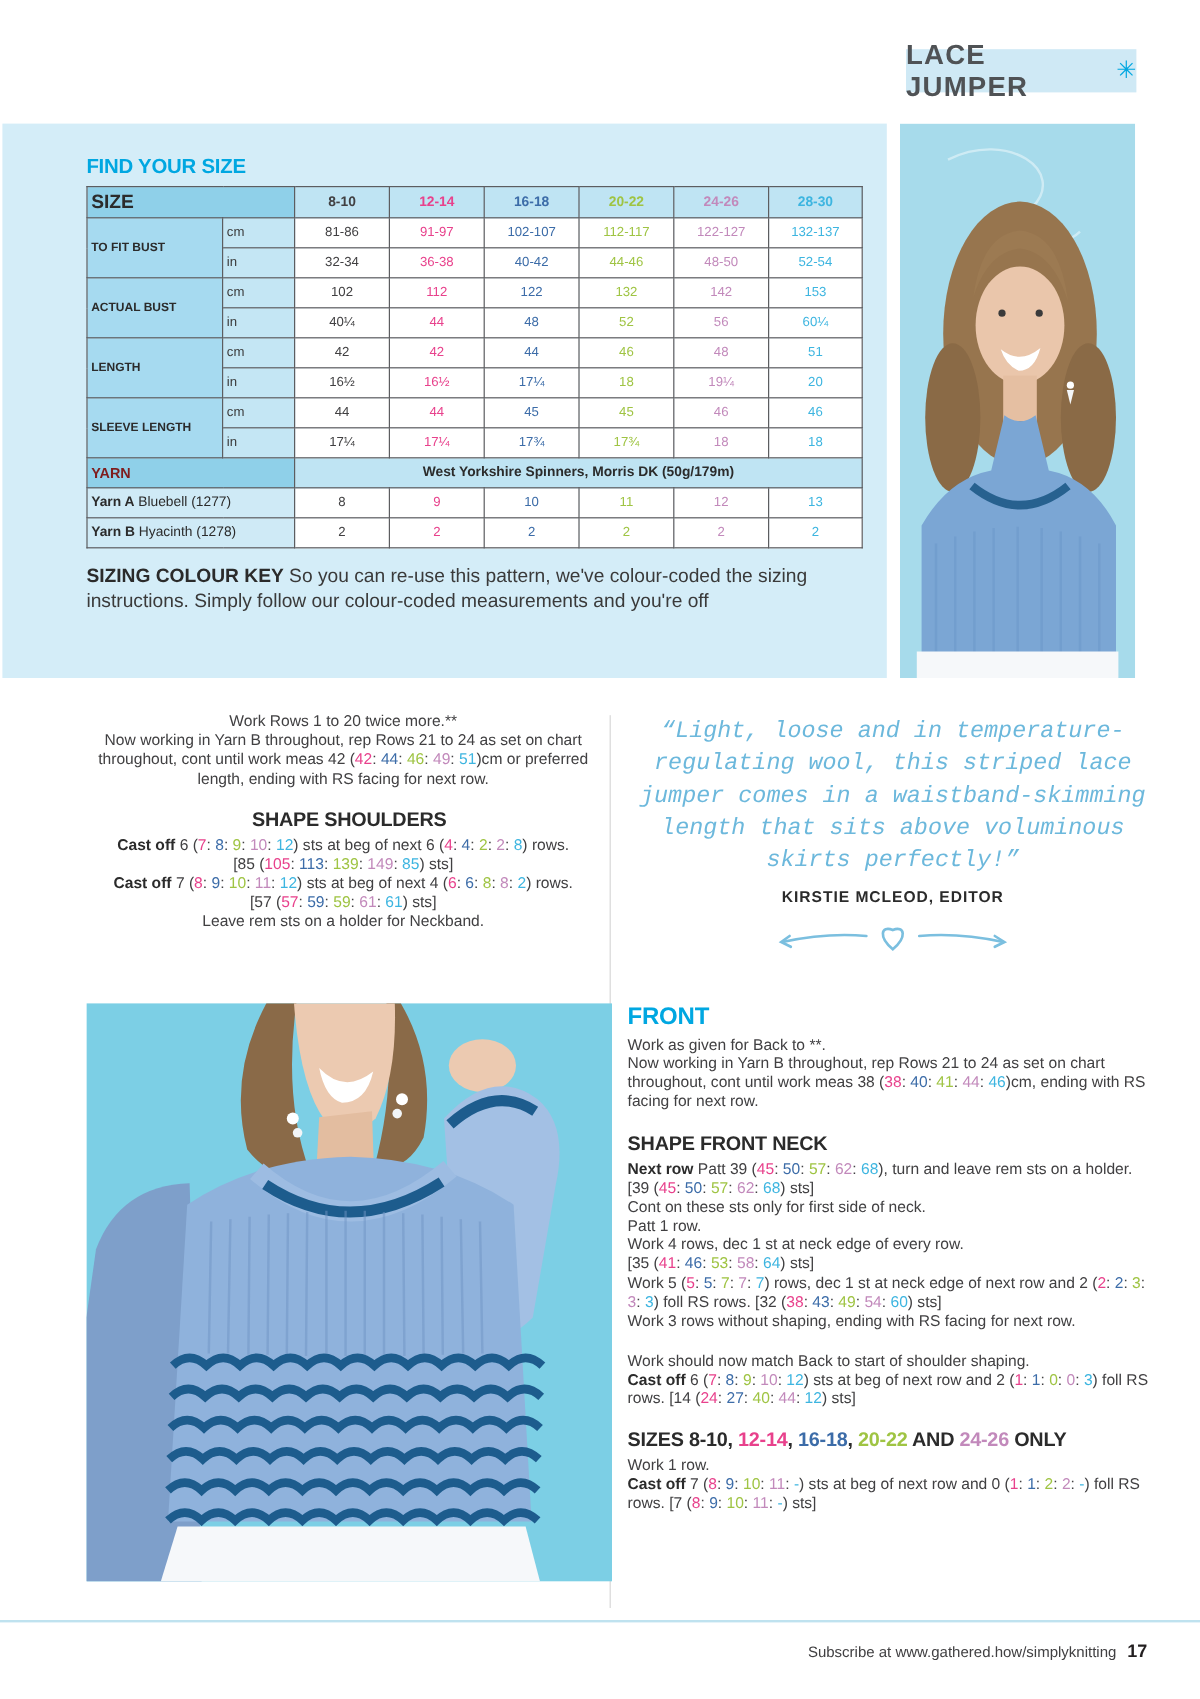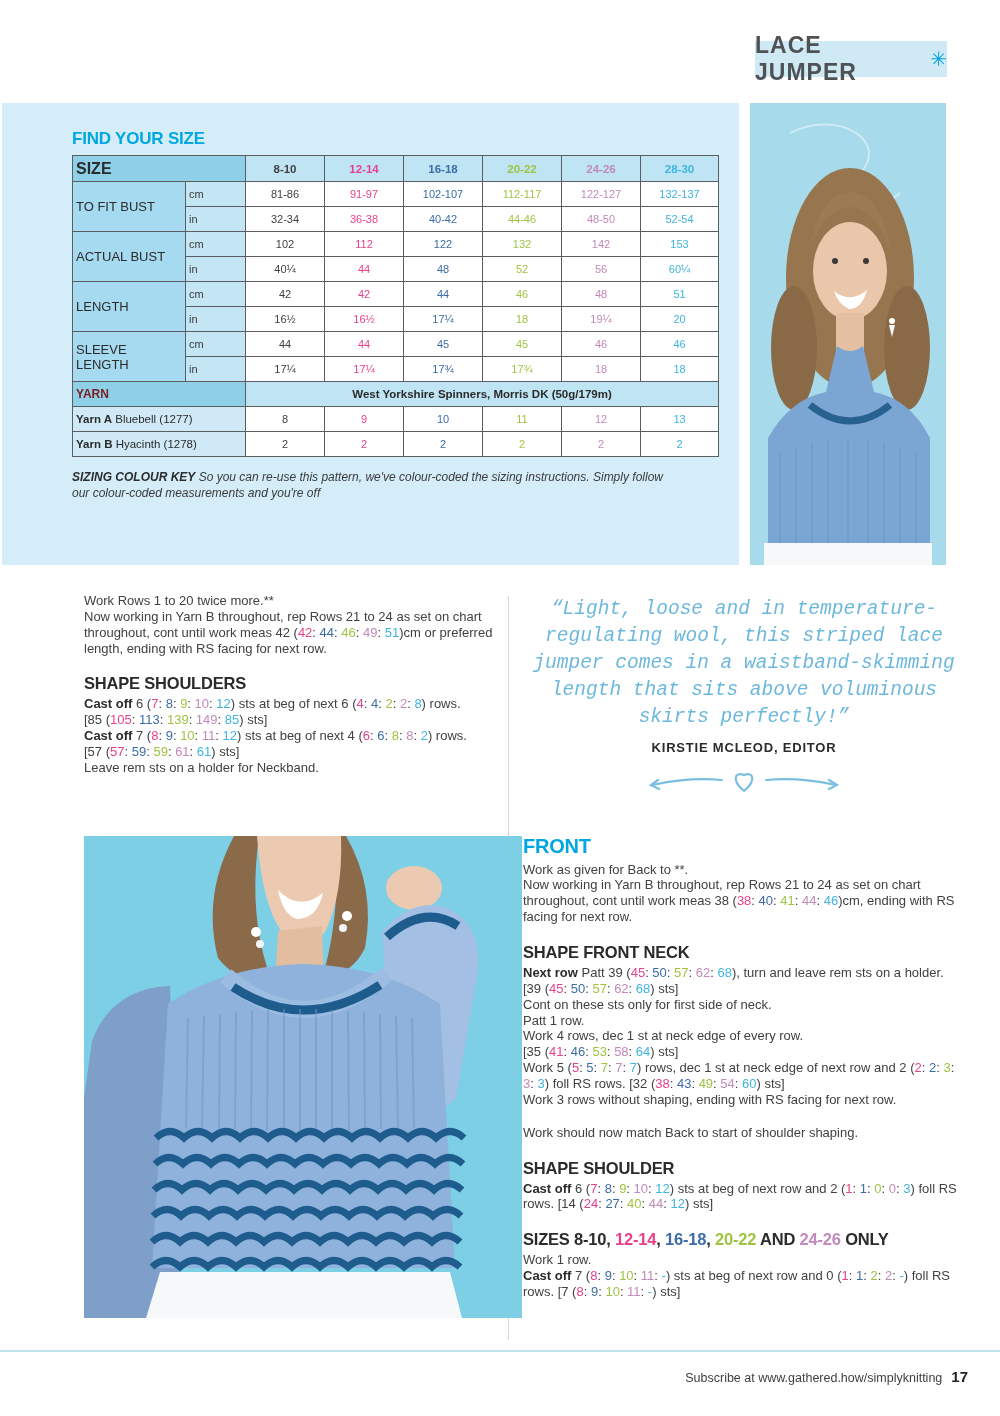--- a/index.html
+++ b/index.html
@@ -18,57 +18,57 @@
 
   
   .blue-panel{position:absolute;left:2px;top:103px;width:737px;height:462px;
     background:#d4edf8;box-sizing:border-box;padding:26px 0 0 70px;}
   .find-size{font-size:17px;font-weight:800;color:var(--accent);letter-spacing:-0.2px;margin-bottom:6px;}
   table.size-table{border-collapse:collapse;table-layout:fixed;width:646px;font-size:11px;}
   .size-table td{border:1px solid #5c5d60;height:25px;padding:0 3px;box-sizing:border-box;}
   .size-table .hdr td{height:26px;}
   .size-label-cell{background:#8fd0e9;font-weight:800;font-size:16px;color:#2b2b2b;padding-left:8px;}
   .colhdr{background:#bfe4f3;text-align:center;font-weight:800;font-size:11.5px;}
-  .rowlabel{background:#a6daf0;font-weight:400;font-size:13px;color:#2b2b2b;padding-left:8px;}
+  .rowlabel{background:#a6daf0;font-weight:700;font-size:10px;color:#2b2b2b;padding-left:8px;}
   .unit{background:#c4e6f4;font-size:11px;color:#3a3a3a;padding-left:10px;}
   .val{background:#fff;text-align:center;}
   .yarn-label{background:#8fd0e9;font-weight:800;font-size:12px;color:#7f1d1d;padding-left:8px;height:27px;}
   .yarn-value{background:#bfe4f3;text-align:center;font-weight:800;font-size:11.5px;color:#2b2b2b;}
   .yarnAB-label{background:#cfeaf6;font-size:11.5px;color:#2b2b2b;padding-left:8px;height:29px;}
   .yarnAB-label b{font-weight:800;}
-  .sizing-key{margin-top:13px;width:610px;font-size:12px;line-height:1.32;color:#3a3a3a;font-style:italic;}
+  .sizing-key{margin-top:13px;width:610px;font-size:16px;line-height:1.32;color:#3a3a3a;}
   .sizing-key b{color:#2b2b2b;font-weight:800;}
 
   
   .photo-top{position:absolute;left:750px;top:103px;width:196px;height:462px;}
   .photo-bottom{display:block;margin-top:60px;width:438px;height:482px;}
 
   
   .col-divider{position:absolute;left:508px;top:596px;width:1px;height:744px;background:#d7d7d7;}
-  .left-col{position:absolute;left:84px;top:593px;width:438px;}
+  .left-col{position:absolute;left:72px;top:593px;width:438px;text-align:center;}
   .left-col .textwrap{width:428px;}
   .right-col{position:absolute;left:523px;top:590px;width:442px;}
 
   .tline{font-size:13px;line-height:1.22;color:#414042;}
   .tline b{color:#2b2b2b;font-weight:700;}
   h3.sec{font-size:16.5px;font-weight:800;color:#2b2b2b;letter-spacing:-0.2px;margin:18px 0 3px 0;}
   h2.front{font-size:20px;font-weight:800;color:var(--accent);letter-spacing:-0.2px;margin:34px 0 4px 0;}
   .note{font-size:13px;line-height:1.22;color:#414042;margin-top:17px;}
 
   
   .quote{margin-top:6px;text-align:center;font-family:Liberation Mono, monospace;font-style:italic;
     font-size:19.5px;line-height:1.38;color:var(--quote_blue);}
   .attribution{margin-top:9px;text-align:center;font-size:13px;font-weight:800;
     letter-spacing:.8px;color:#2b2b2b;}
   .heart-wrap{margin:8px auto 0 auto;width:200px;text-align:center;}
   .mt20{margin-top:20px;}
 
   
   .footer-rule{position:absolute;left:0;top:1350px;width:1000px;height:2px;background:#bfe2ef;}
-  .footer{position:absolute;right:32px;top:1368px;font-size:12.5px;color:#414042;margin-left:43px;}
+  .footer{position:absolute;right:44px;top:1368px;font-size:12.5px;color:#414042;margin-left:43px;}
   .footer .pagenum{font-weight:800;font-size:15px;color:#231f20;margin-left:9px;}
 </style>
 </head>
 <body>
 
 <div class="page">
 
   <div class="header-band">
     <span class="header-title">LACE JUMPER</span>
     <span class="header-asterisk">✳</span>
@@ -301,21 +301,20 @@
         <div class="tline"><b>Next row</b> Patt 39 (<span class="c2">45</span>: <span class="c3">50</span>: <span class="c4">57</span>: <span class="c5">62</span>: <span class="c6">68</span>), turn and leave rem sts on a holder. [39 (<span class="c2">45</span>: <span class="c3">50</span>: <span class="c4">57</span>: <span class="c5">62</span>: <span class="c6">68</span>) sts]</div>
         <div class="tline">Cont on these sts only for first side of neck.</div>
         <div class="tline">Patt 1 row.</div>
         <div class="tline">Work 4 rows, dec 1 st at neck edge of every row.</div>
         <div class="tline">[35 (<span class="c2">41</span>: <span class="c3">46</span>: <span class="c4">53</span>: <span class="c5">58</span>: <span class="c6">64</span>) sts]</div>
         <div class="tline">Work 5 (<span class="c2">5</span>: <span class="c3">5</span>: <span class="c4">7</span>: <span class="c5">7</span>: <span class="c6">7</span>) rows, dec 1 st at neck edge of next row and 2 (<span class="c2">2</span>: <span class="c3">2</span>: <span class="c4">3</span>: <span class="c5">3</span>: <span class="c6">3</span>) foll RS rows. [32 (<span class="c2">38</span>: <span class="c3">43</span>: <span class="c4">49</span>: <span class="c5">54</span>: <span class="c6">60</span>) sts]</div>
         <div class="tline">Work 3 rows without shaping, ending with RS facing for next row.</div>
       </div>
     <div class="note">Work should now match Back to start of shoulder shaping.</div>
 
-    <h3 class="sec mt20">SHAPE SHOULDER</h3>
     <div>
         <div class="tline"><b>Cast off</b> 6 (<span class="c2">7</span>: <span class="c3">8</span>: <span class="c4">9</span>: <span class="c5">10</span>: <span class="c6">12</span>) sts at beg of next row and 2 (<span class="c2">1</span>: <span class="c3">1</span>: <span class="c4">0</span>: <span class="c5">0</span>: <span class="c6">3</span>) foll RS rows. [14 (<span class="c2">24</span>: <span class="c3">27</span>: <span class="c4">40</span>: <span class="c5">44</span>: <span class="c6">12</span>) sts]</div>
       </div>
 
     <h3 class="sec mt20">SIZES 8-10, <span class="c2">12-14</span>, <span class="c3">16-18</span>, <span class="c4">20-22</span> AND <span class="c5">24-26</span> ONLY</h3>
     <div>
         <div class="tline">Work 1 row.</div>
         <div class="tline"><b>Cast off</b> 7 (<span class="c2">8</span>: <span class="c3">9</span>: <span class="c4">10</span>: <span class="c5">11</span>: <span class="c6">-</span>) sts at beg of next row and 0 (<span class="c2">1</span>: <span class="c3">1</span>: <span class="c4">2</span>: <span class="c5">2</span>: <span class="c6">-</span>) foll RS rows. [7 (<span class="c2">8</span>: <span class="c3">9</span>: <span class="c4">10</span>: <span class="c5">11</span>: <span class="c6">-</span>) sts]</div>
       </div>
   </div>

